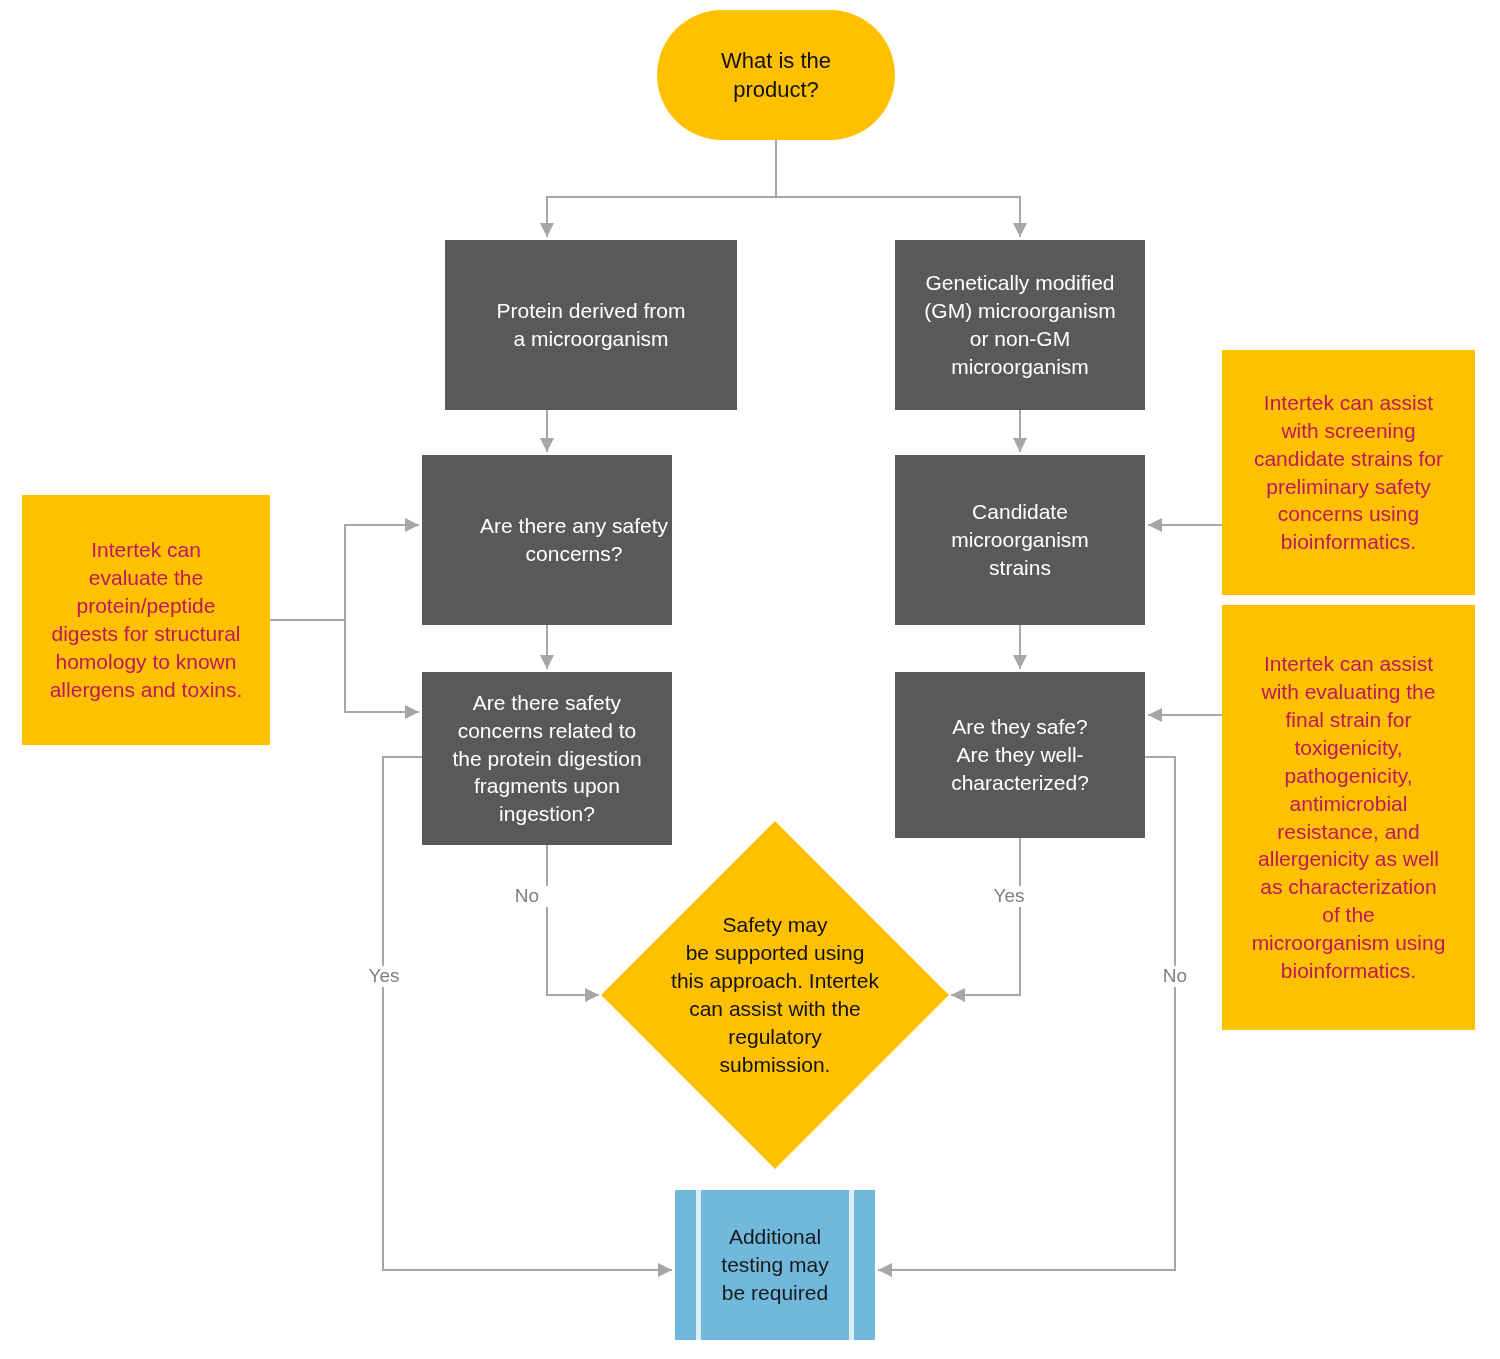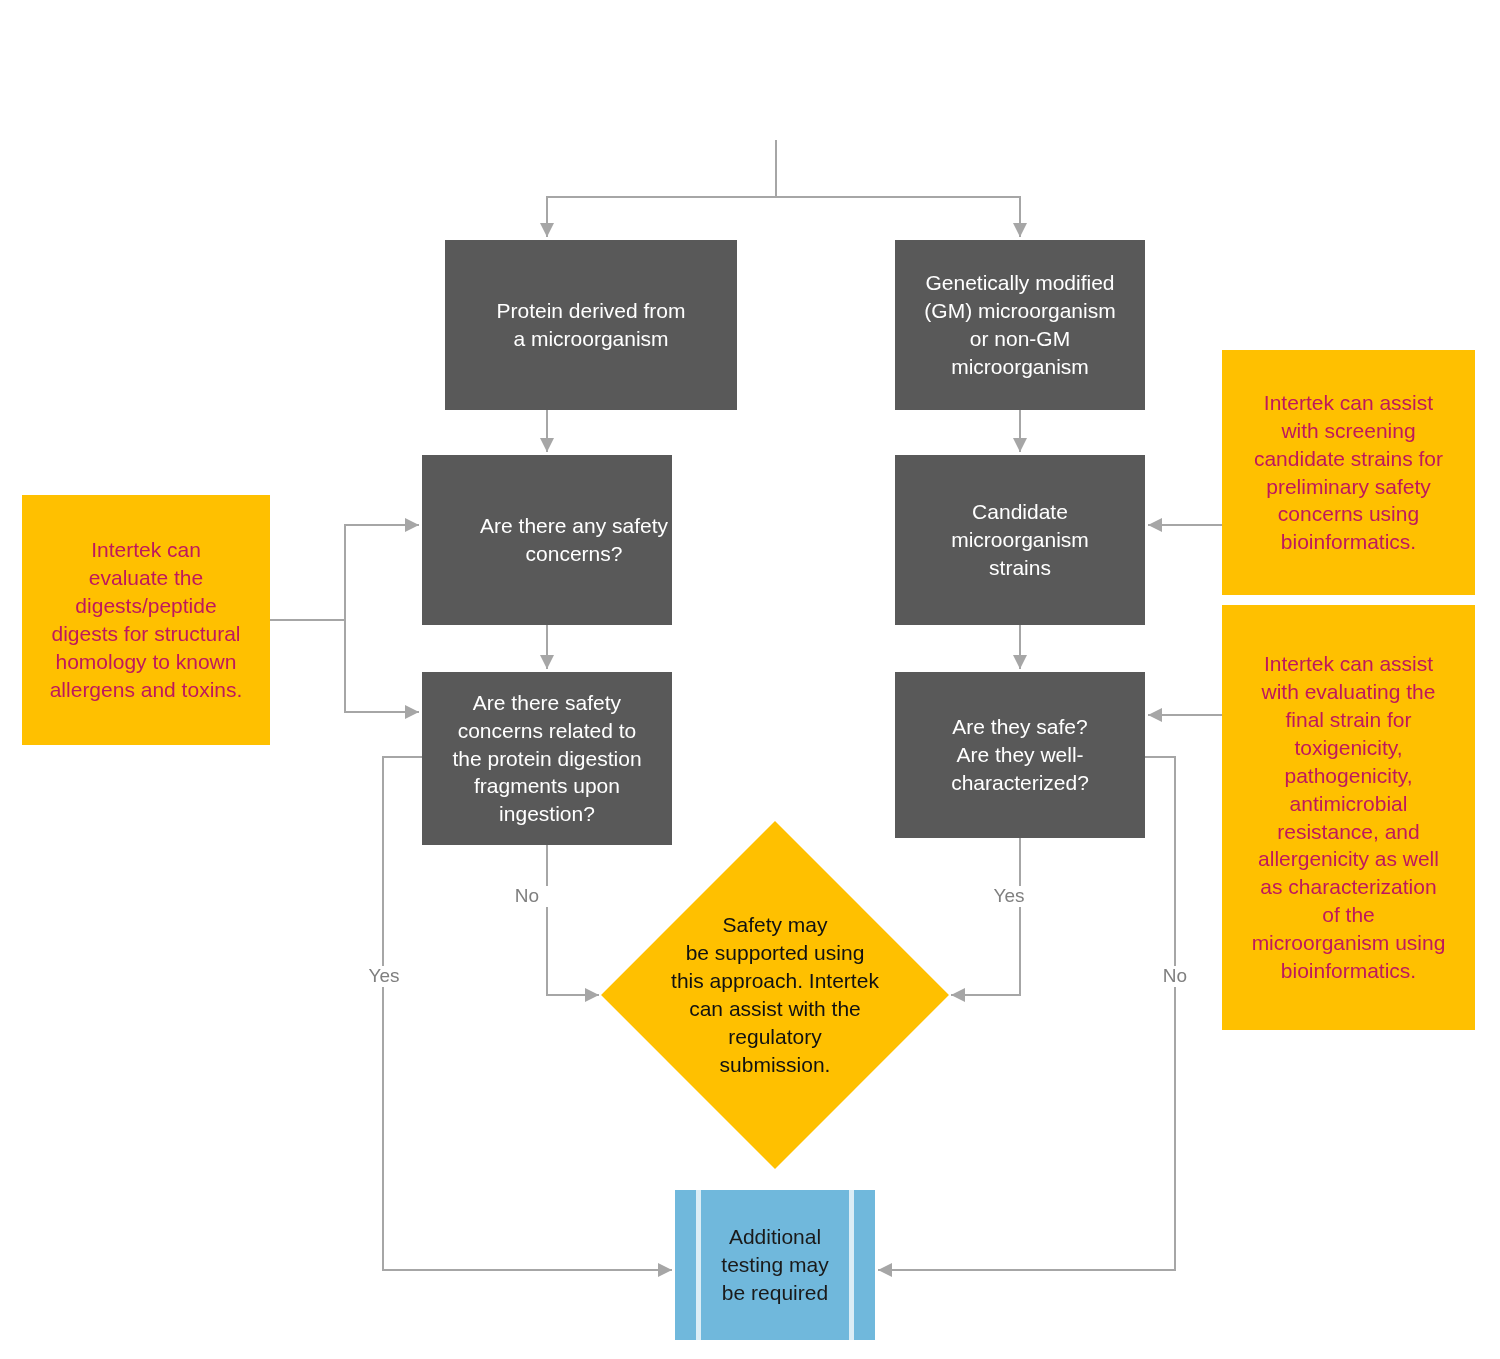--- a/index.html
+++ b/index.html
@@ -147,20 +147,24 @@
       <path d="M547,845 V995 H599" marker-end="url(#arrow)"></path>
 
       <path d="M1020,838 V995 H951" marker-end="url(#arrow)"></path>
 
       <path d="M422,757 H383 V1270 H672" marker-end="url(#arrow)"></path>
 
       <path d="M1145,757 H1175 V1270 H878" marker-end="url(#arrow)"></path>
     </g>
   </svg>
 
+  <div class="shape pill" id="node-start">
+    <span>What is the
+product?</span>
+  </div>
 
   <div class="shape dark" id="node-protein">
     <span>Protein derived from
 a microorganism</span>
   </div>
   <div class="shape dark" id="node-gm">
     <span>Genetically modified
 (GM) microorganism
 or non-GM
 microorganism</span>
@@ -185,21 +189,21 @@
   </div>
   <div class="shape dark" id="node-safe">
     <span>Are they safe?
 Are they well-
 characterized?</span>
   </div>
 
   <div class="shape note" id="note-left">
     <span>Intertek can
 evaluate the
-digests/peptide
+protein/peptide
 digests for structural
 homology to known
 allergens and toxins.</span>
   </div>
   <div class="shape note" id="note-right-top">
     <span>Intertek can assist
 with screening
 candidate strains for
 preliminary safety
 concerns using

